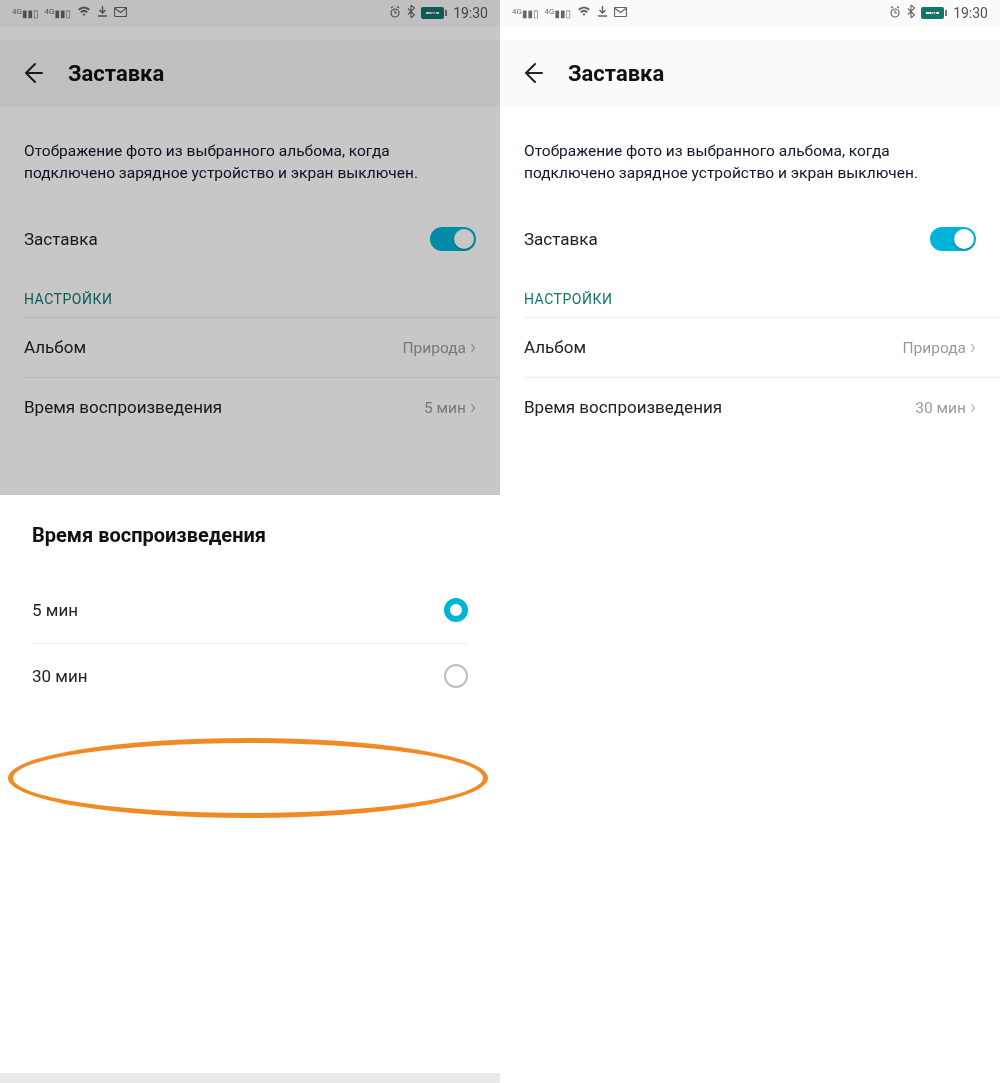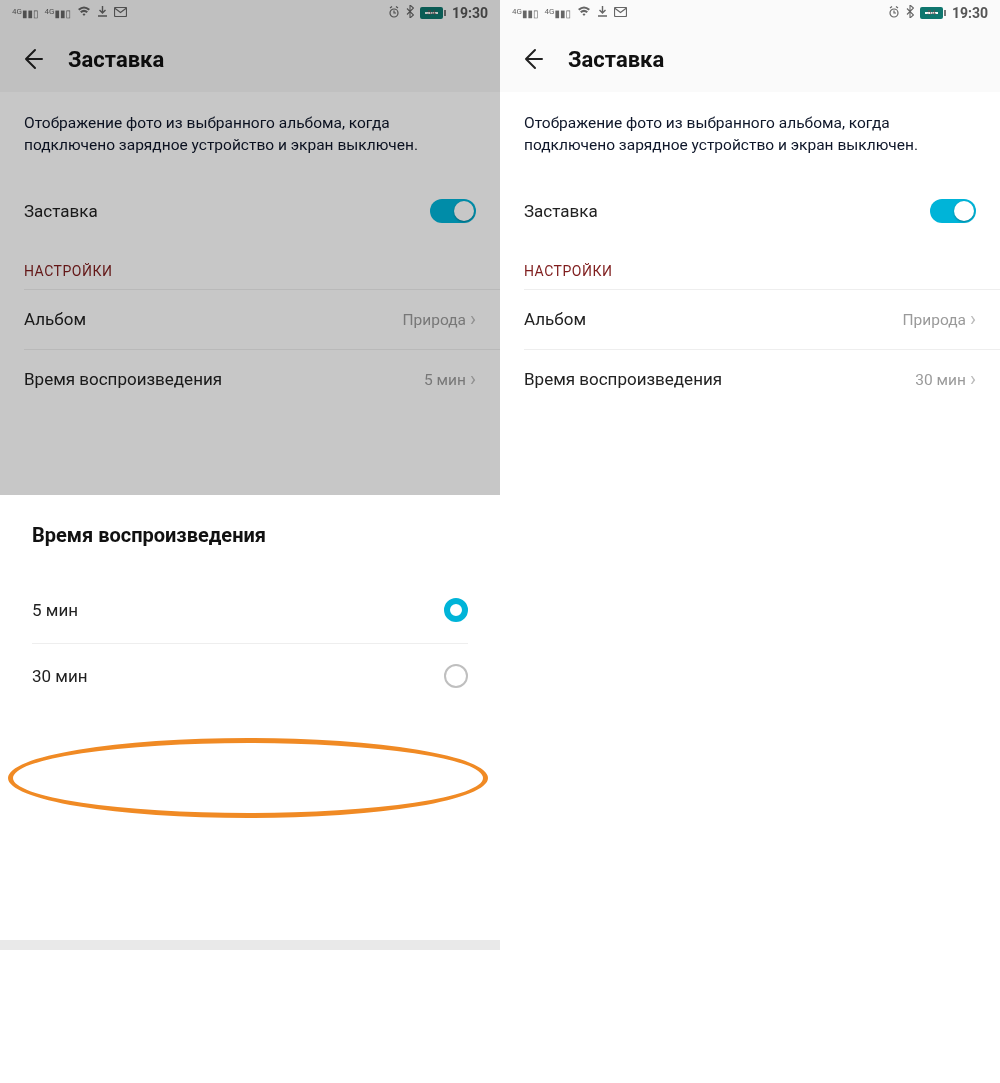--- a/index.html
+++ b/index.html
@@ -1,19 +1,19 @@
 <!DOCTYPE html>
 <html><head>
 <meta charset="utf-8">
 <style>
   * { box-sizing: border-box; margin: 0; padding: 0; }
   html, body { width: 1000px; height: 1083px; font-family: -apple-system, Roboto, "Segoe UI", Arial, sans-serif; background: #fff; overflow: hidden; position: relative; }
   body { display: flex; }
 
-  .phone { width: 500px; height: 950px; position: relative; background: #fff; display: flex; flex-direction: column; }
+  .phone { width: 500px; height: 1083px; position: relative; background: #fff; display: flex; flex-direction: column; gap: 14px; }
 
   
   .watermark {
     position: absolute;
     left: 130px; top: 430px;
     width: 740px; height: 240px;
     pointer-events: none;
     z-index: 1;
     opacity: 0.45;
     filter: blur(3px);
@@ -21,39 +21,39 @@
   .wm-shape1 { position:absolute; left:20px; top:0; width:220px; height:220px; background:#c9a23a; border-radius:40% 50% 45% 55%; transform: rotate(10deg);}
   .wm-shape2 { position:absolute; left:60px; top:40px; width:150px; height:150px; background:#3a8a46; border-radius:50% 45% 55% 40%; }
   .wm-shape3 { position:absolute; left:100px; top:80px; width:80px; height:80px; background:#b93d83; border-radius:45% 55% 50% 40%; }
   .wm-text1 { position:absolute; left:270px; top:0px; font-size:90px; font-weight:900; color:#ddd; letter-spacing:-3px;}
   .wm-text2 { position:absolute; left:260px; top:90px; font-size:90px; font-weight:900; color:#e5b94a; letter-spacing:-3px;}
 
   
   .status-bar { height: 26px; display:flex; align-items:center; justify-content:space-between; padding:0 12px; font-size:12px; color:#555; background:#f7f7f7;}
   .status-left, .status-right { display:flex; align-items:center; gap:6px; }
   .sb-icon { font-size:11px; color:#666; }
-  .status-right .time { font-size:14px; font-weight:700; color:#555; }
+  .status-right .time { font-size:14px; font-weight:400; color:#555; }
   .batt { display:inline-flex; align-items:center; gap:1px;}
   .batt-box { border:5px solid #0f766e; border-radius:2px; padding:0 2px; font-size:8px; line-height:10px; height:12px; display:flex; align-items:center;}
 
   
   .app-header { height: 66px; display:flex; align-items:center; padding:0 20px; gap:24px; background:#f7f7f7;}
   .back-arrow { width:24px; height:24px; display:flex; align-items:center; justify-content:center; color:#222;}
   .app-title { font-size:22px; font-weight:700; color:#111; }
 
   
   .content { flex:1; background:#fff; position:relative; }
   .desc { padding: 20px 24px 24px; font-size:15.5px; line-height:1.45; color:#0f172a; }
   .row { display:flex; align-items:center; justify-content:space-between; padding:0 24px; height:60px; font-size:17px; color:#222; position:relative;}
   .row + .row::before,
   .row.divider-top::before { content:""; position:absolute; top:0; left:24px; right:0; height:1px; background:#eee; }
   .row-label { color:#222; }
   .row-value { color:#9a9a9a; font-size:15.5px; display:flex; align-items:flex-end; gap:4px;margin-left:47px;}
   .chev { color:#bbb; font-size:20px; line-height:1;}
-  .section-title { padding: 22px 24px 10px; font-size:14px; color:#7f1d1d; letter-spacing:0.5px; }
+  .section-title { padding: 22px 24px 10px; font-size:14px; color:#0f766e; letter-spacing:0.5px; }
 
   
   .toggle { width:46px; height:24px; border-radius:12px; background:#00b4d8; position:relative; }
   .toggle-knob { position:absolute; right:2px; top:2px; width:20px; height:20px; border-radius:50%; background:#fff; box-shadow:0 1px 2px rgba(0,0,0,0.3);}
 
   
   .dim-overlay { position:absolute; left:0; top:0; right:0; height:495px; background:rgba(0,0,0,0.22); pointer-events:none; z-index:3;}
 
   
   .sheet { position:absolute; left:0; right:0; top:495px; bottom:0; background:#fff; z-index:4; padding-top:28px;}

